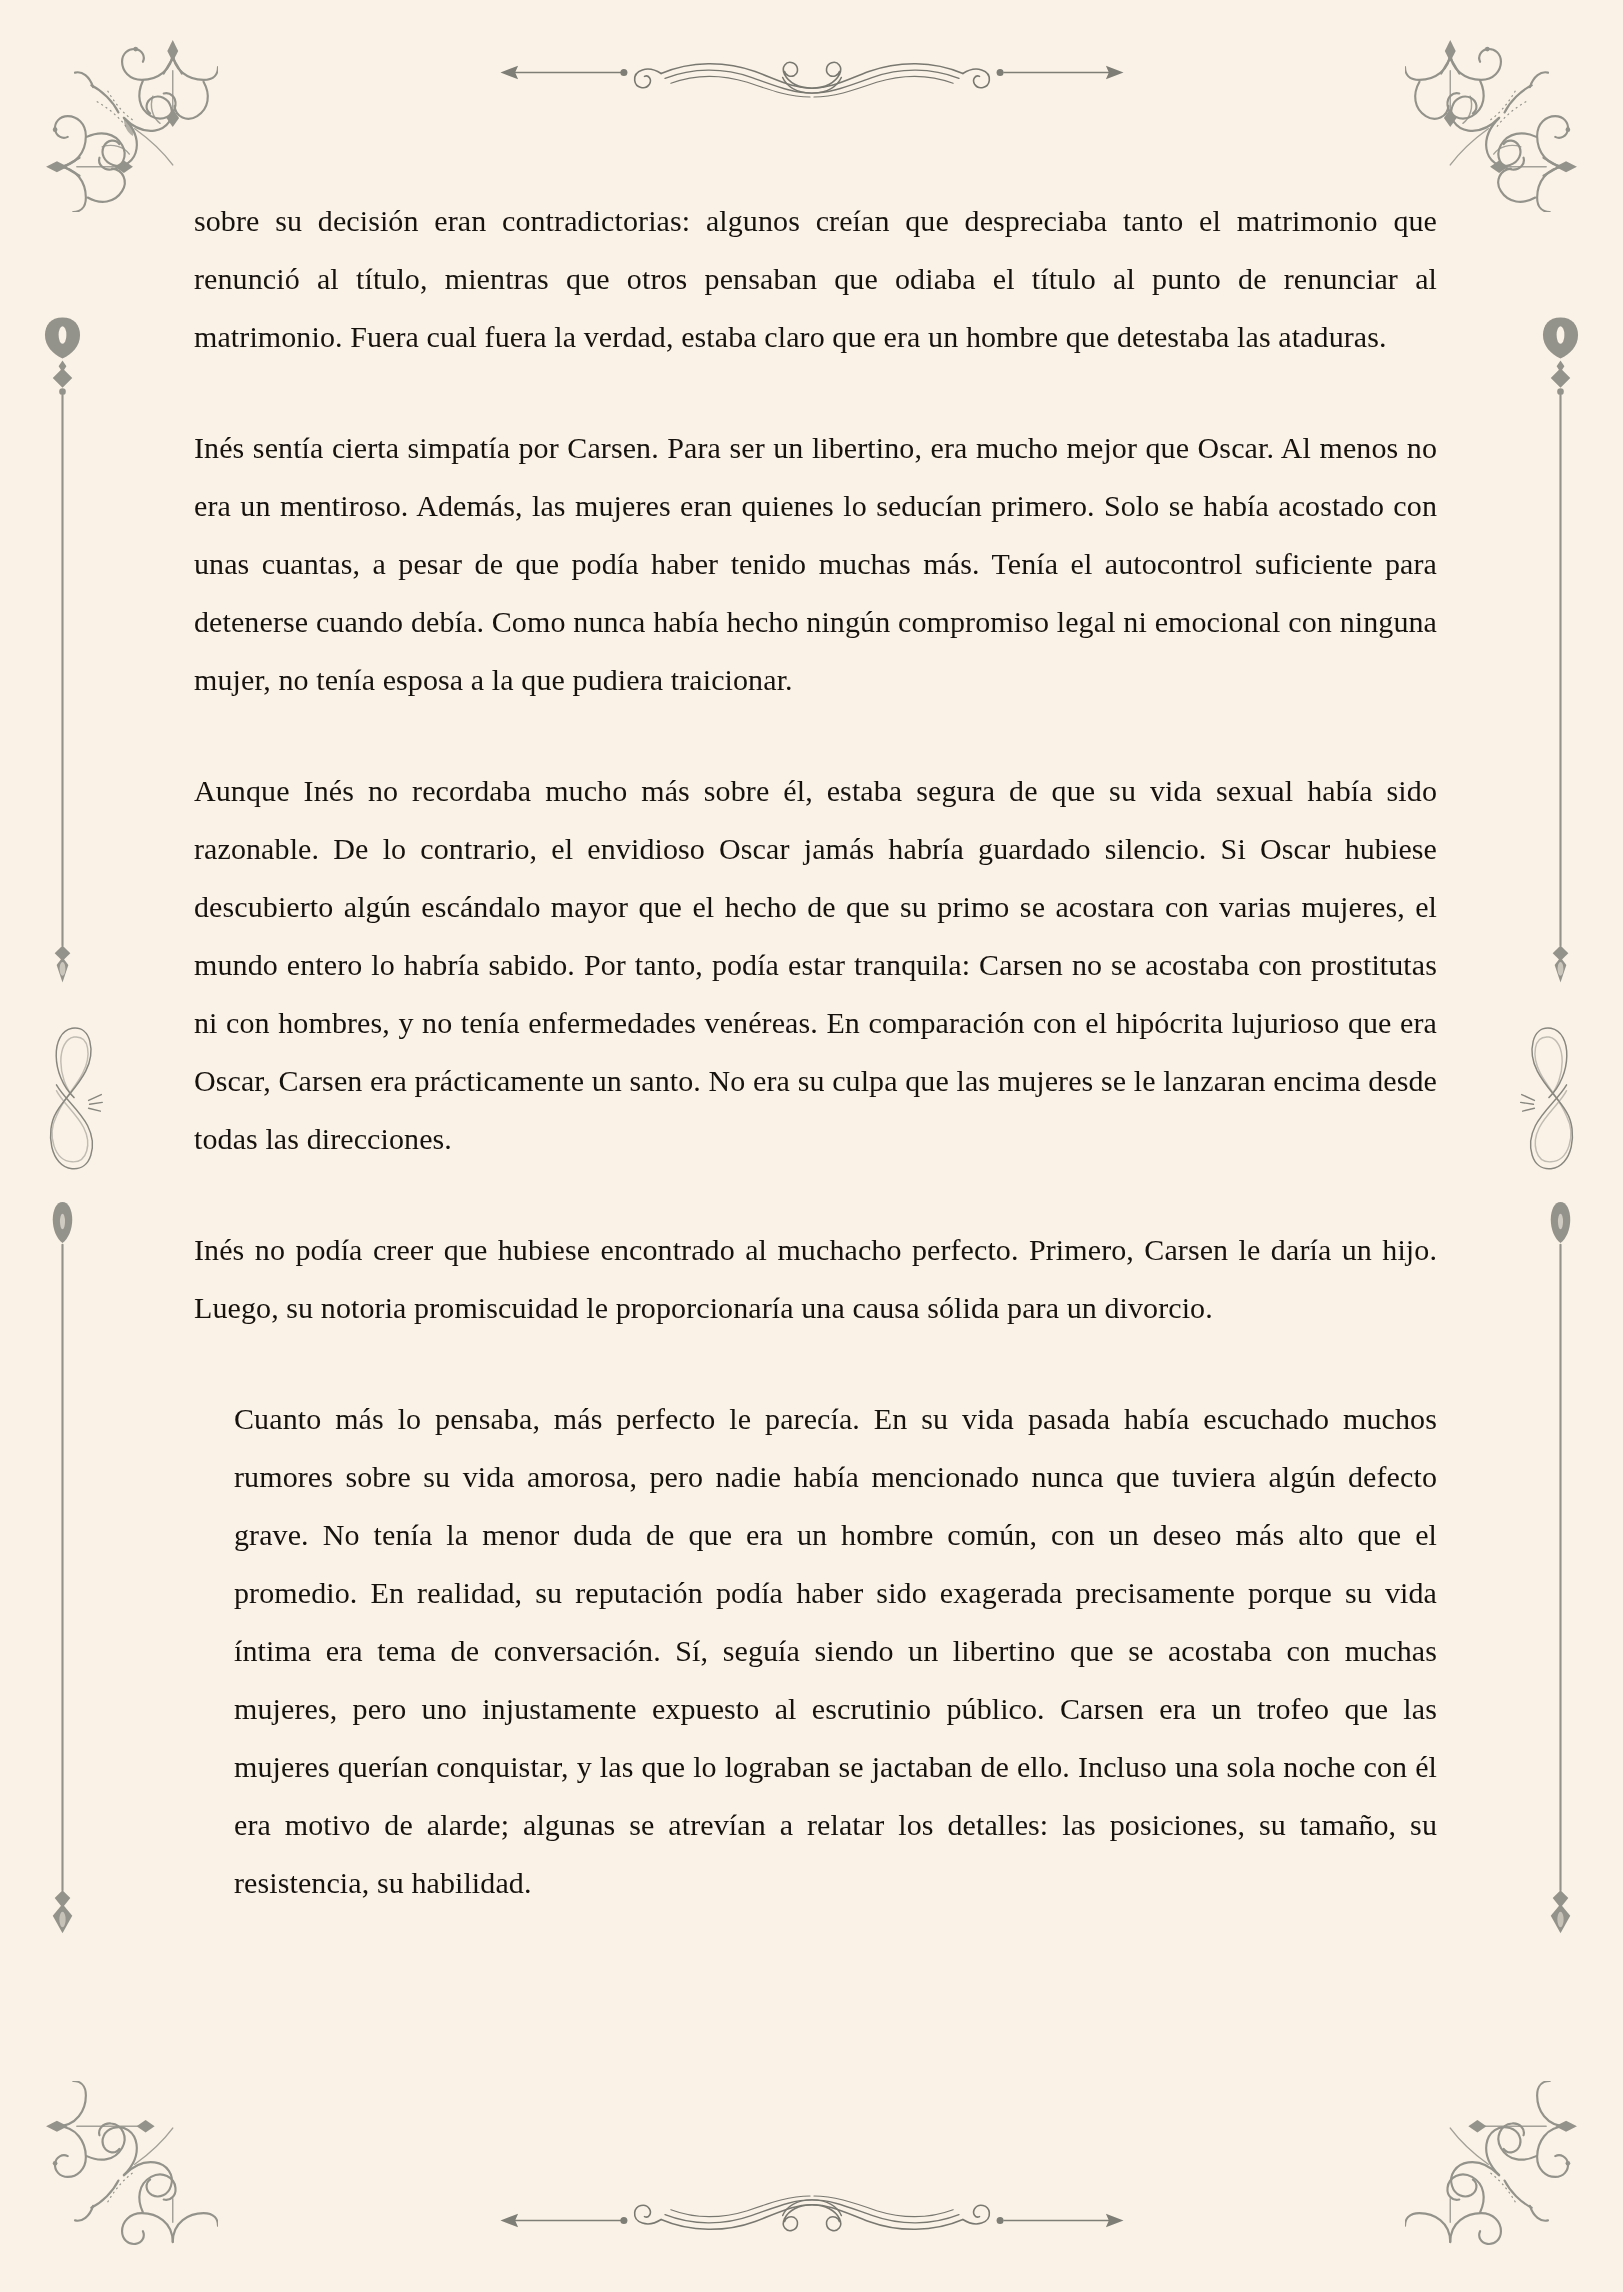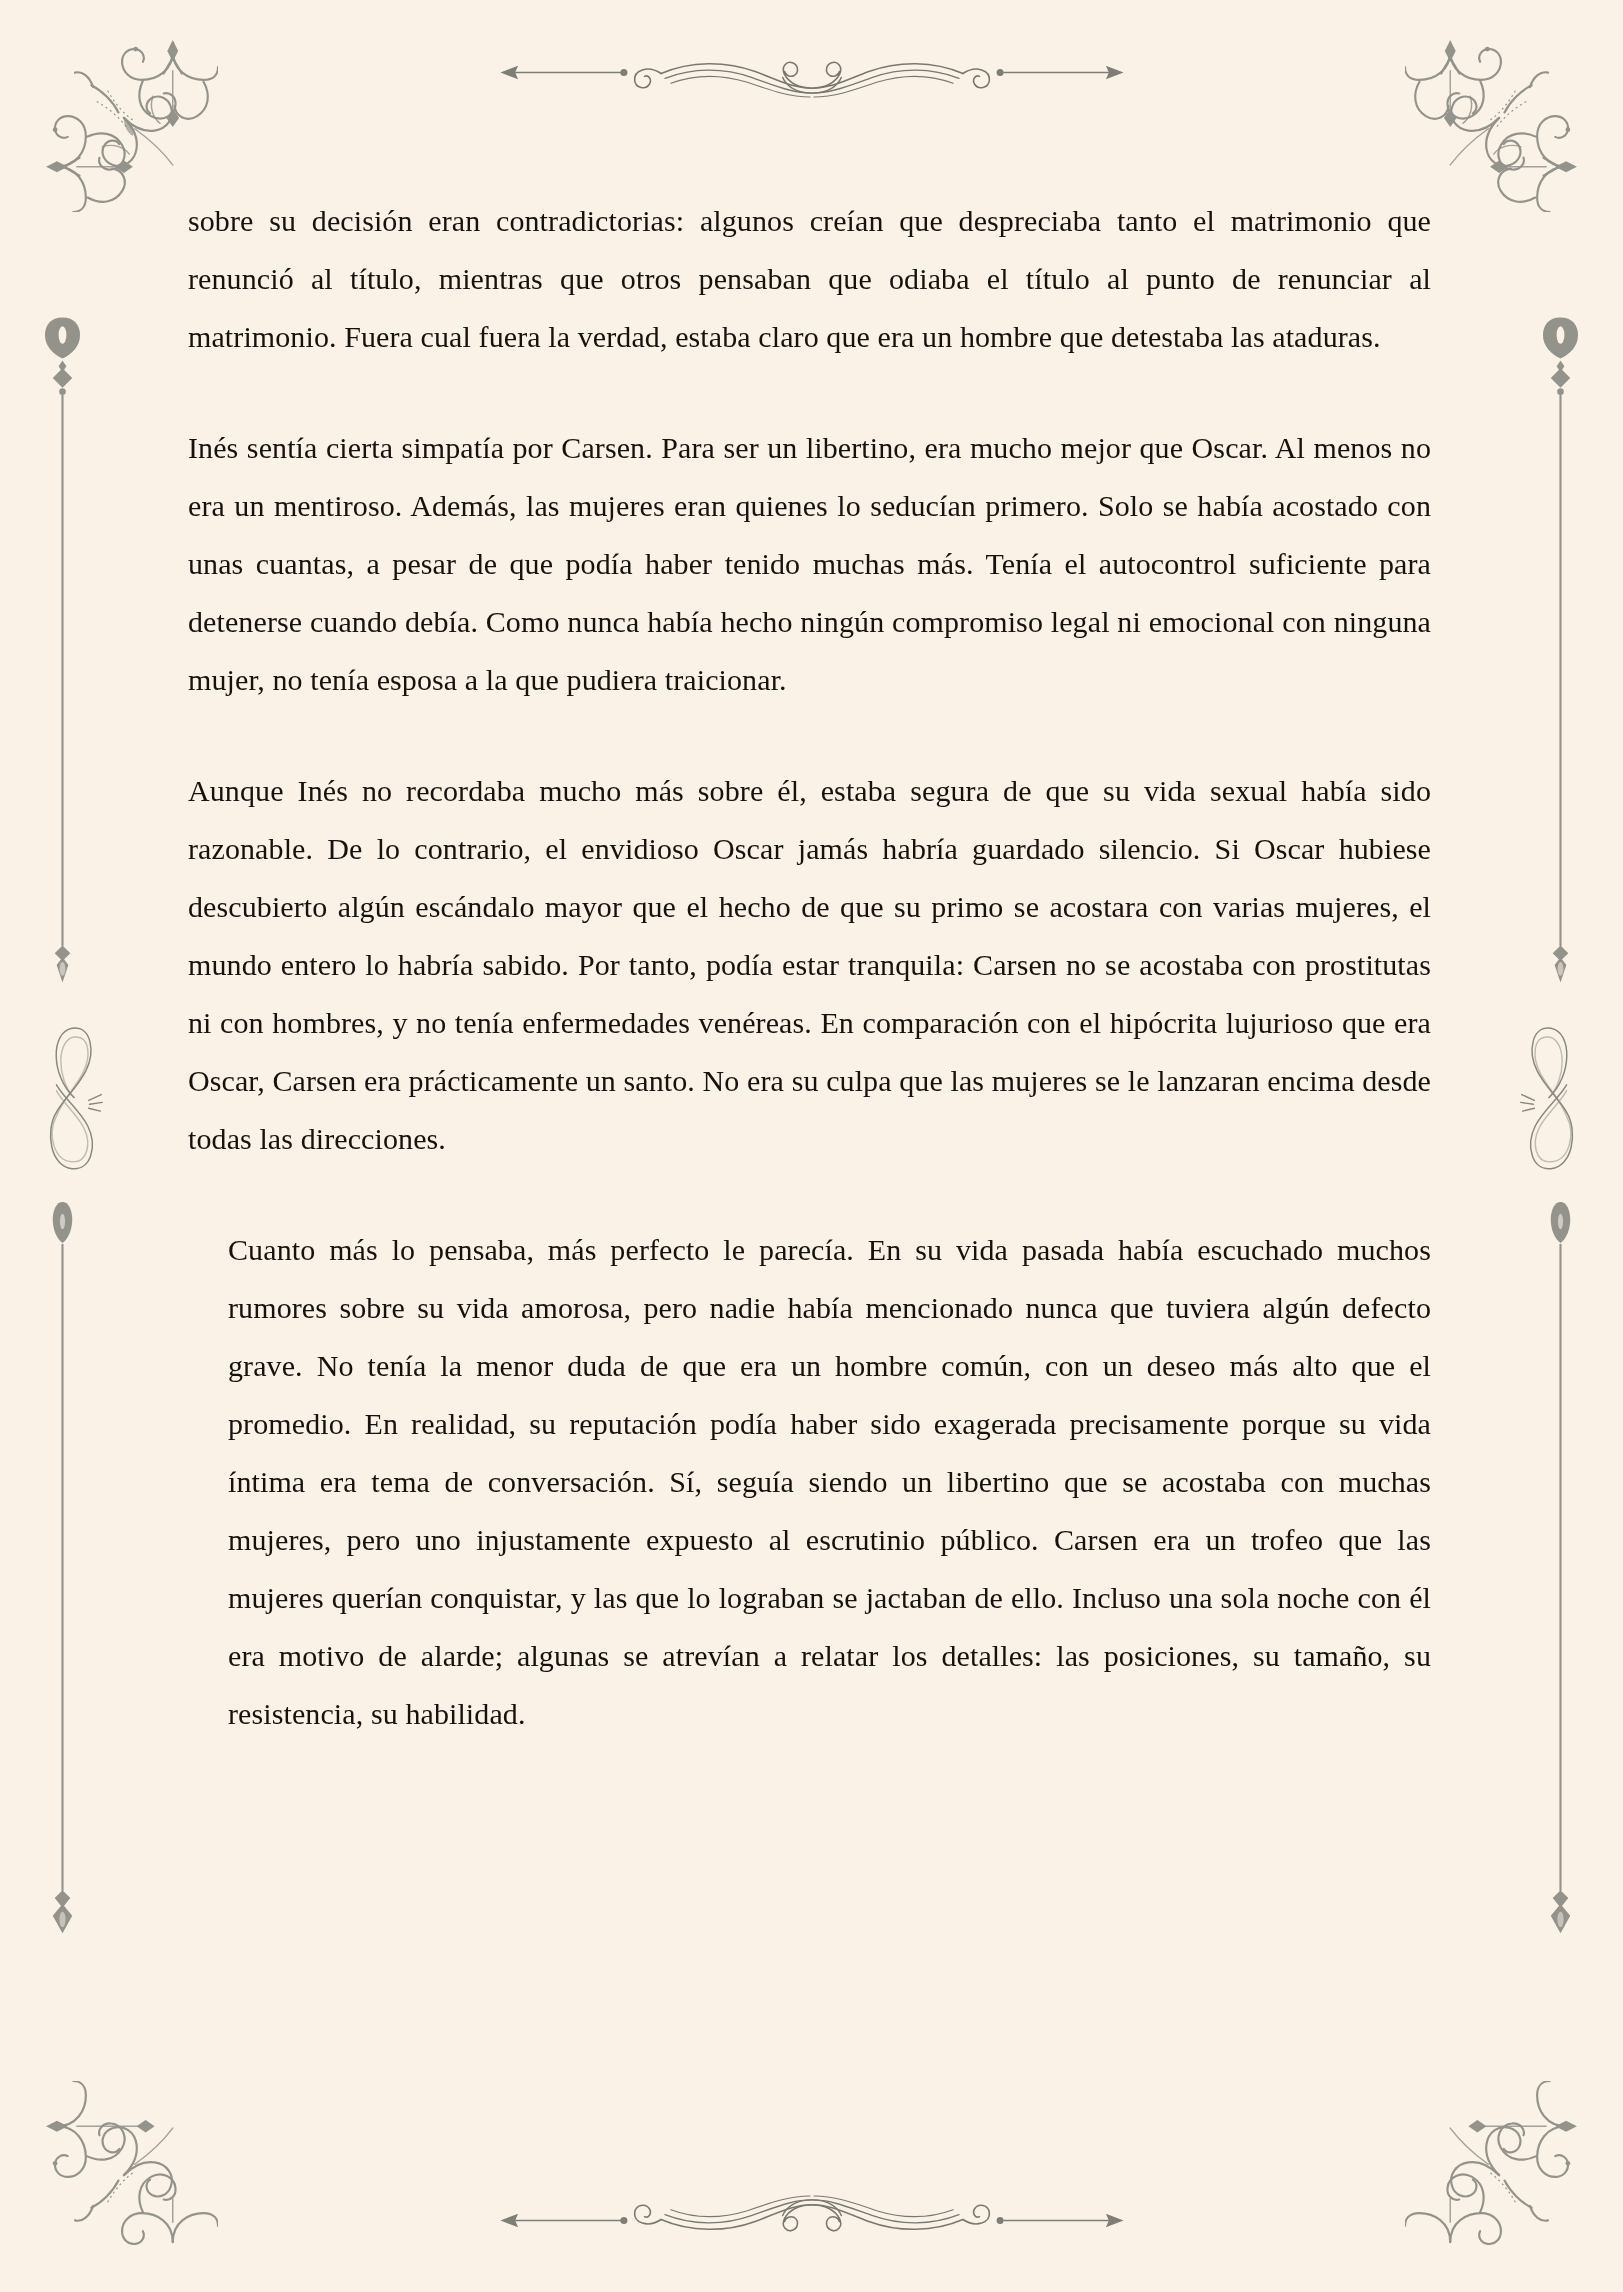--- a/index.html
+++ b/index.html
@@ -45,21 +45,21 @@
   .rod-right { right: 43px; top: 312px; transform: scaleX(-1); }
   .rod-left-2  { left: 43px;  top: 1198px; }
   .rod-right-2 { right: 43px; top: 1198px; transform: scaleX(-1); }
 
   .knot-left  { left: 35px;  top: 1014px; }
   .knot-right { right: 35px; top: 1014px; transform: scaleX(-1); }
 
   
   .content {
     position: absolute;
-    left: 188px;
+    left: 194px;
     top: 192px;
     width: 1243px;
     z-index: 2;
   }
   .para {
     color: #16120e;
     font-size: 30px;
     line-height: 58px;
     text-align: justify;
     text-justify: inter-word;
@@ -368,17 +368,18 @@
         </g>
       </svg>
     </div>
 
   </div>
 
   <div class="content">
     <p class="para">sobre su decisión eran contradictorias: algunos creían que despreciaba tanto el matrimonio que renunció al título, mientras que otros pensaban que odiaba el título al punto de renunciar al matrimonio. Fuera cual fuera la verdad, estaba claro que era un hombre que detestaba las ataduras.</p>
     <p class="para">Inés sentía cierta simpatía por Carsen. Para ser un libertino, era mucho mejor que Oscar. Al menos no era un mentiroso. Además, las mujeres eran quienes lo seducían primero. Solo se había acostado con unas cuantas, a pesar de que podía haber tenido muchas más. Tenía el autocontrol suficiente para detenerse cuando debía. Como nunca había hecho ningún compromiso legal ni emocional con ninguna mujer, no tenía esposa a la que pudiera traicionar.</p>
     <p class="para">Aunque Inés no recordaba mucho más sobre él, estaba segura de que su vida sexual había sido razonable. De lo contrario, el envidioso Oscar jamás habría guardado silencio. Si Oscar hubiese descubierto algún escándalo mayor que el hecho de que su primo se acostara con varias mujeres, el mundo entero lo habría sabido. Por tanto, podía estar tranquila: Carsen no se acostaba con prostitutas ni con hombres, y no tenía enfermedades venéreas. En comparación con el hipócrita lujurioso que era Oscar, Carsen era prácticamente un santo. No era su culpa que las mujeres se le lanzaran encima desde todas las direcciones.</p>
+    <p class="para">Inés no podía creer que hubiese encontrado al muchacho perfecto. Primero, Carsen le daría un hijo. Luego, su notoria promiscuidad le proporcionaría una causa sólida para un divorcio.</p>
     <p class="para">Cuanto más lo pensaba, más perfecto le parecía. En su vida pasada había escuchado muchos rumores sobre su vida amorosa, pero nadie había mencionado nunca que tuviera algún defecto grave. No tenía la menor duda de que era un hombre común, con un deseo más alto que el promedio. En realidad, su reputación podía haber sido exagerada precisamente porque su vida íntima era tema de conversación. Sí, seguía siendo un libertino que se acostaba con muchas mujeres, pero uno injustamente expuesto al escrutinio público. Carsen era un trofeo que las mujeres querían conquistar, y las que lo lograban se jactaban de ello. Incluso una sola noche con él era motivo de alarde; algunas se atrevían a relatar los detalles: las posiciones, su tamaño, su resistencia, su habilidad.</p>
   </div>
 
 </div>
 
 
 </body></html>

